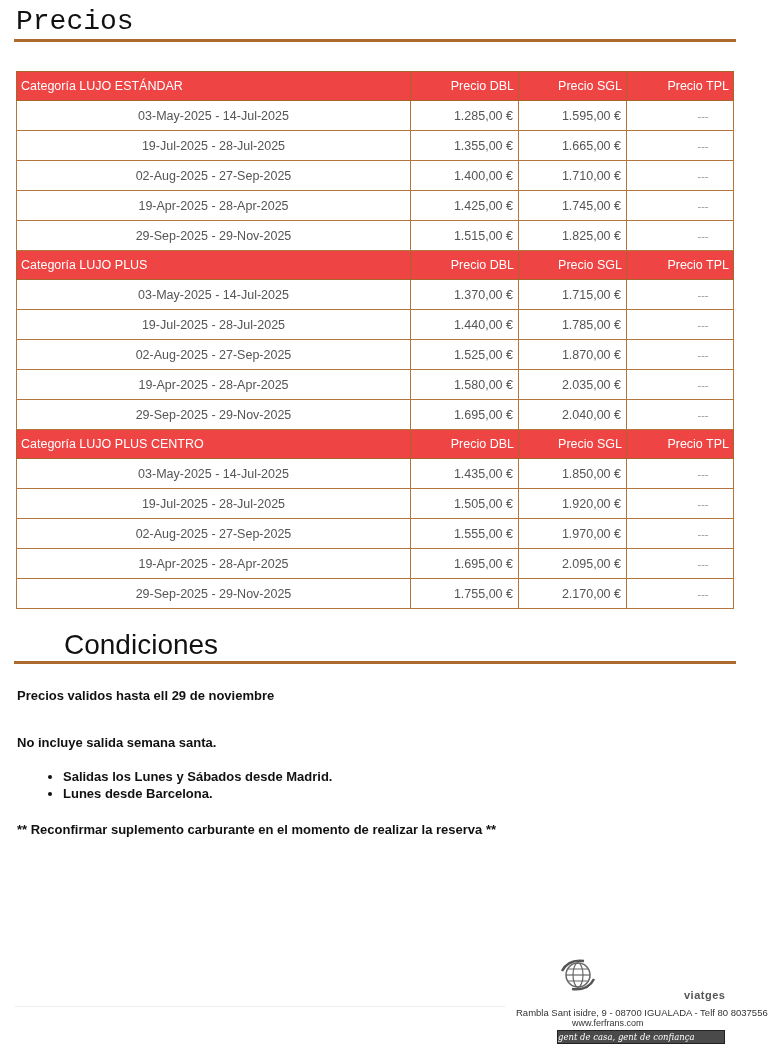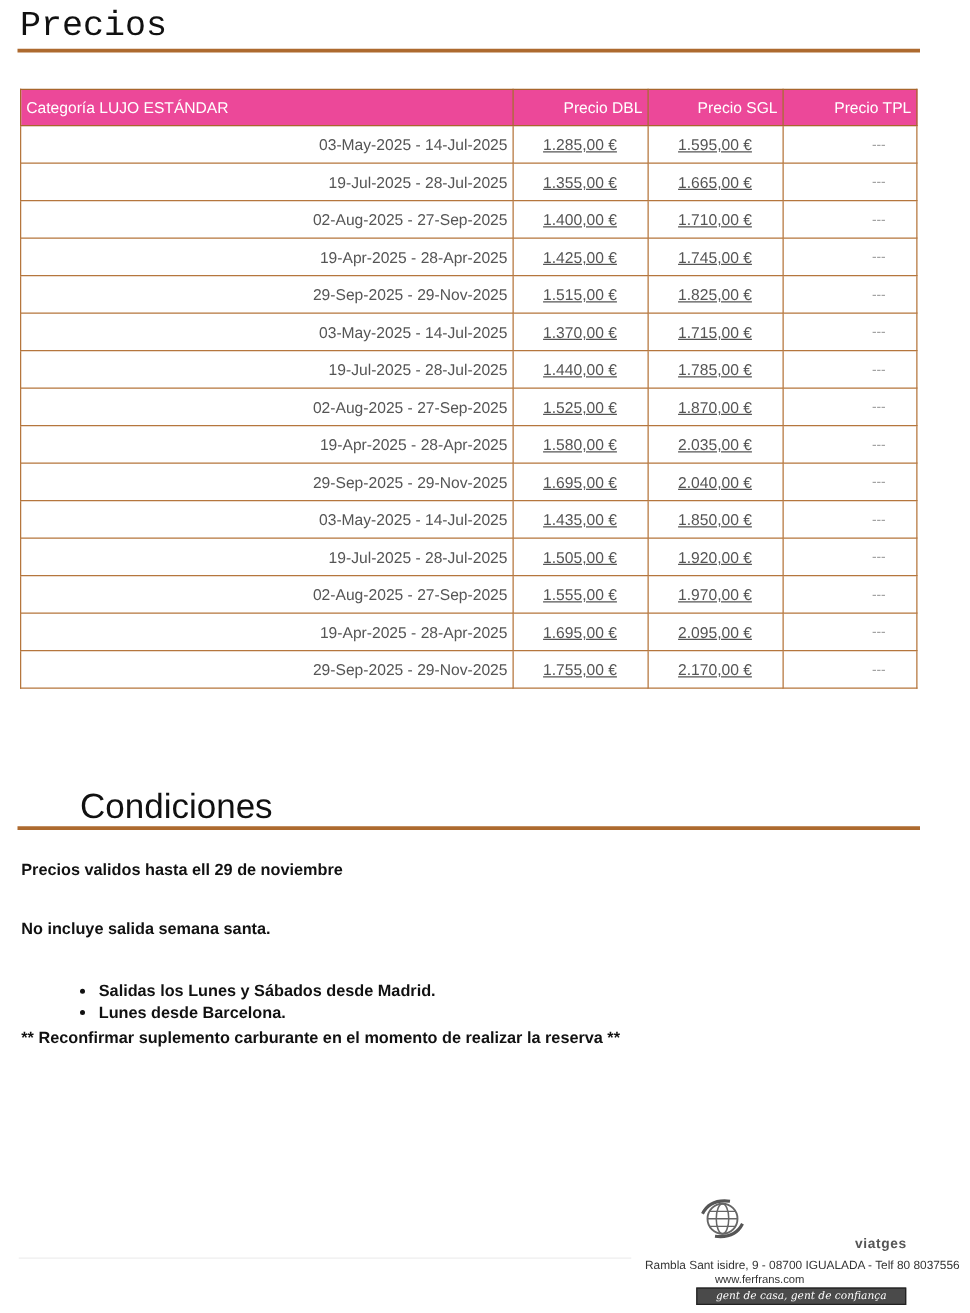--- a/index.html
+++ b/index.html
@@ -11,51 +11,51 @@
   .section-rule { position: absolute; left: 14px; width: 722px; height: 3px; background: #ad6a2f; }
 
   #precios-title { top: 8px; font-family: Liberation Mono, monospace; }
   #precios-rule { top: 39px; }
   #cond-title { top: 631px; margin-left: 48px; }
   #cond-rule { top: 661px; }
 
   table.prices { position: absolute; left: 16px; top: 71px; width: 718px;
                  border-collapse: collapse; font-size: 12.5px; }
   table.prices td, table.prices th { padding: 0 4px; }
-  tr.cat-head th { background: #ec4899; color: #fff; font-weight: normal; height: 28px;
+  tr.cat-head th { background: #ef4444; color: #fff; font-weight: normal; height: 28px;
                    text-align: right; border: 1px solid #a8662d; white-space: nowrap; }
   tr.cat-head th.cat-name { text-align: left; }
   tr.price-row td { height: 29px; border: 1px solid #b5763d; color: #555; background: #fff; }
-  tr.price-row td.date { text-align: right; width: 385px; margin-top: 20px; }
-  tr.price-row td.num { text-align: center; padding-right: 5px; text-decoration: underline; }
+  tr.price-row td.date { text-align: center; width: 385px; margin-top: 20px; }
+  tr.price-row td.num { text-align: right; padding-right: 5px; }
   tr.price-row td.dbl { width: 98px; }
   tr.price-row td.sgl { width: 98px; }
   tr.price-row td.tpl { text-align: center; color: #999; font-size: 11px; padding-left: 50px; }
 
   .cond { position: absolute; left: 17px; font-size: 13px; font-weight: bold; margin: 0; color: #111; }
   #cond-1 { top: 688px; }
   #cond-2 { top: 735px; }
-  ul.cond-list { position: absolute; left: 17px; top: 768px; margin: 16px; padding-left: 46px;
+  ul.cond-list { position: absolute; left: 17px; top: 768px; margin: 0; padding-left: 46px;
                  font-size: 13px; font-weight: bold; color: #111; list-style: disc; }
   ul.cond-list li { line-height: 17px; }
   #cond-3 { top: 822px; }
 
   .footer-line { position: absolute; left: 15px; top: 1006px; width: 490px; height: 1px; background: #eee; }
 
   .logo { position: absolute; left: 556px; top: 955px; width: 180px; height: 48px; }
   .logo-brand { position: absolute; left: 44px; top: -2px; font-size: 34px; color: #d4262b;
                 font-family: "Liberation Sans", sans-serif; letter-spacing: -1px; line-height: 1; }
   .logo-sub { position: absolute; left: 128px; top: 34px; font-size: 11px; color: #555; letter-spacing: 0.5px; font-weight: bold; }
   .logo-globe { position: absolute; left: 2px; top: 2px; width: 40px; height: 36px; }
 
   .addr { position: absolute; left: 516px; top: 1007px; font-size: 9.5px; color: #333; white-space: nowrap; }
   .web { position: absolute; left: 572px; top: 1018px; font-size: 9px; color: #333; }
   .tagline { position: absolute; left: 557px; top: 1030px; width: 166px; height: 12px; background: #4a4a4a;
              border: 1px solid #222; color: #fff; font-family: "DejaVu Serif", serif; font-style: italic;
-             font-size: 8.5px; text-align: center; line-height: 12px; }
+             font-size: 8.5px; text-align: left; line-height: 12px; }
 </style>
 </head>
 <body>
 
 <h1 class="section-title" id="precios-title">Precios</h1>
 <div class="section-rule" id="precios-rule"></div>
 
 <table class="prices">
   <tbody id="prices-body">
       <tr class="cat-head">
@@ -87,20 +87,26 @@
         <td class="num dbl">1.425,00 €</td>
         <td class="num sgl">1.745,00 €</td>
         <td class="tpl">---</td>
       </tr>
       <tr class="price-row">
         <td class="date">29-Sep-2025 - 29-Nov-2025</td>
         <td class="num dbl">1.515,00 €</td>
         <td class="num sgl">1.825,00 €</td>
         <td class="tpl">---</td>
       </tr>
+      <tr class="cat-head">
+        <th class="cat-name">Categoría LUJO PLUS</th>
+        <th>Precio DBL</th>
+        <th>Precio SGL</th>
+        <th>Precio TPL</th>
+      </tr>
       <tr class="price-row">
         <td class="date">03-May-2025 - 14-Jul-2025</td>
         <td class="num dbl">1.370,00 €</td>
         <td class="num sgl">1.715,00 €</td>
         <td class="tpl">---</td>
       </tr>
       <tr class="price-row">
         <td class="date">19-Jul-2025 - 28-Jul-2025</td>
         <td class="num dbl">1.440,00 €</td>
         <td class="num sgl">1.785,00 €</td>
@@ -116,20 +122,26 @@
         <td class="date">19-Apr-2025 - 28-Apr-2025</td>
         <td class="num dbl">1.580,00 €</td>
         <td class="num sgl">2.035,00 €</td>
         <td class="tpl">---</td>
       </tr>
       <tr class="price-row">
         <td class="date">29-Sep-2025 - 29-Nov-2025</td>
         <td class="num dbl">1.695,00 €</td>
         <td class="num sgl">2.040,00 €</td>
         <td class="tpl">---</td>
+      </tr>
+      <tr class="cat-head">
+        <th class="cat-name">Categoría LUJO PLUS CENTRO</th>
+        <th>Precio DBL</th>
+        <th>Precio SGL</th>
+        <th>Precio TPL</th>
       </tr>
       <tr class="price-row">
         <td class="date">03-May-2025 - 14-Jul-2025</td>
         <td class="num dbl">1.435,00 €</td>
         <td class="num sgl">1.850,00 €</td>
         <td class="tpl">---</td>
       </tr>
       <tr class="price-row">
         <td class="date">19-Jul-2025 - 28-Jul-2025</td>
         <td class="num dbl">1.505,00 €</td>

